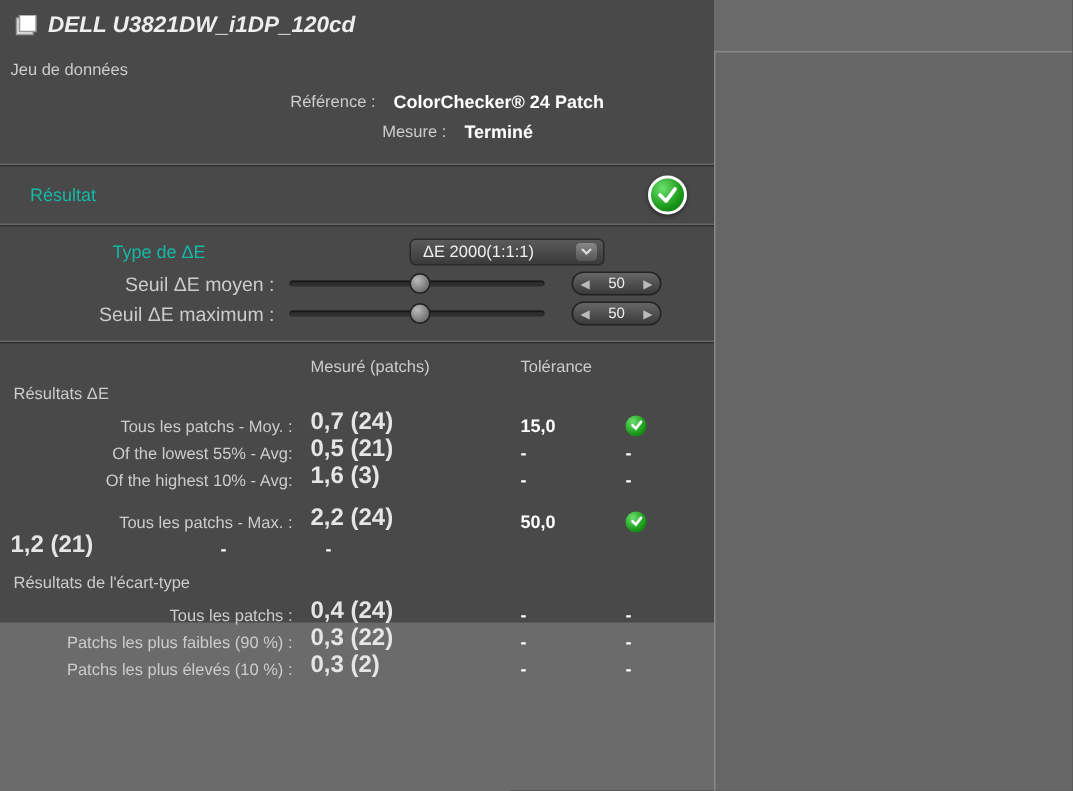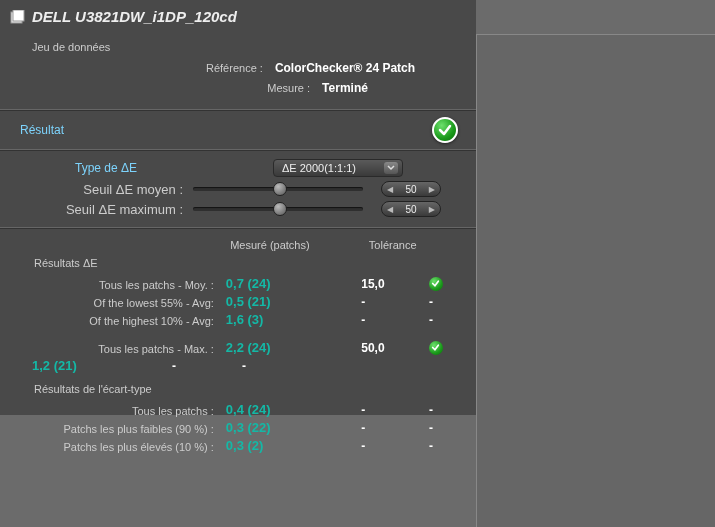--- a/index.html
+++ b/index.html
@@ -44,21 +44,21 @@
     font-weight: bold;
     font-style: italic;
     color: #eee;
   }
   .divider {
     border-top: 1px solid #666;
     border-bottom: 1px solid #333;
     margin: 0 0;
   }
   .section {
-    padding: 8px 18px 10px 32px;
+    padding: 8px 18px 10px 7px;
   }
   .section-tight {
     padding: 6px 18px 6px 18px;
   }
   .section-heading {
     font-size: 11px;
     color: #ccc;
     margin-bottom: 6px;
   }
   .kv-row {
@@ -81,21 +81,21 @@
     font-size: 12px;
   }
   .result-row {
     display: flex;
     align-items: center;
   }
   .result-label {
     width: 200px;
     text-align: left;
     font-size: 12px;
-    color: #7dd3fc;
+    color: #14b8a6;
     padding-left: 2px;
   }
   .result-value {
     width: 160px;
     color: #fff;
     font-weight: bold;
     font-size: 14px;
   }
   .check-badge {
     width: 26px; height: 26px;
@@ -205,23 +205,23 @@
   }
   .data-row .lbl {
     width: 200px;
     text-align: right;
     padding-right: 12px;
     font-size: 11px;
     color: #ccc;
   }
   .data-row .c1 {
     width: 140px;
-    color: #14b8a6;
-    font-weight: bold;
-    font-size: 13px;
+    color: #e5e5e5;
+    font-weight: bold;
+    font-size: 16px;
   }
   .data-row .c2 {
     width: 70px;
     color: #fff;
     font-weight: bold;
     font-size: 12px;
   }
   .data-row .c3 {
     width: 30px;
     text-align: left;

